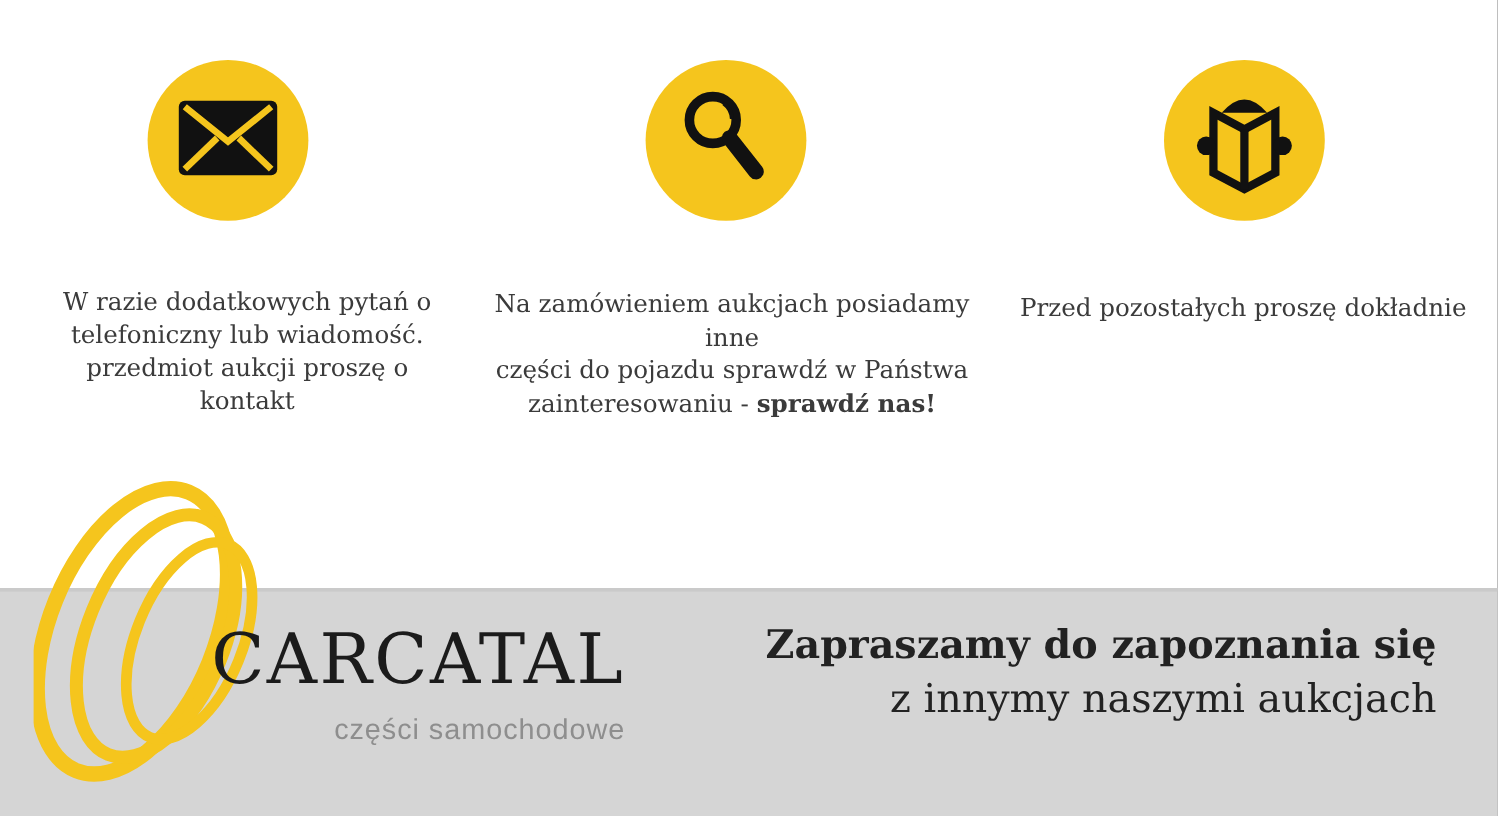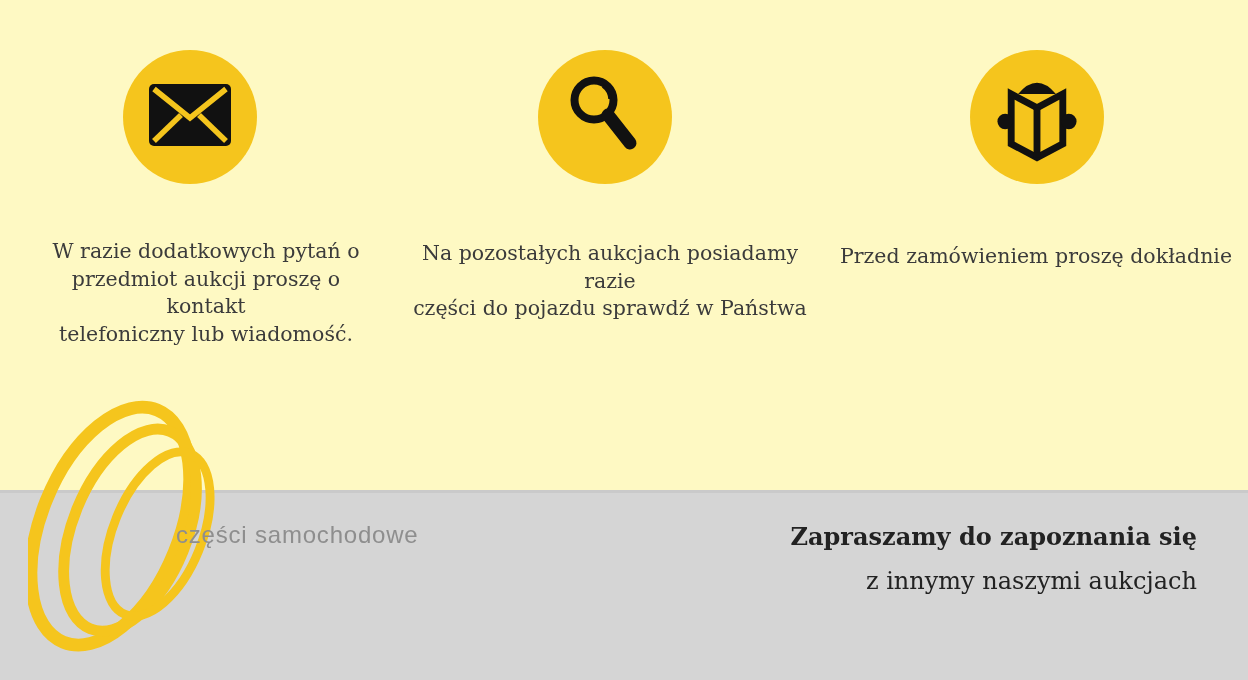--- a/index.html
+++ b/index.html
@@ -1,17 +1,17 @@
 <!DOCTYPE html>
 <html><head>
 <meta charset="utf-8">
 <style>
   html,body{margin:0;padding:0;background:#888;}
   .page{
-    position:relative;width:1248px;height:680px;background:#fef9c3;
+    position:relative;width:1248px;height:680px;background:#ffffff;
     overflow:hidden;font-family:"DejaVu Serif", serif;margin:0 auto;
   }
   
   .icon-circle{
     position:absolute;top:50px;width:134px;height:134px;border-radius:50%;
     background:#F5C51D;display:flex;align-items:center;justify-content:center;
   }
   .c1{left:123px;} .c2{left:538px;} .c3{left:970px;}
   .feature-text{
     position:absolute;text-align:center;color:#3b3b3b;
@@ -29,90 +29,92 @@
   
   .swoosh{position:absolute;left:28px;top:396px;width:210px;height:276px;}
   .logo-text{position:absolute;left:176px;top:520px;}
   .logo-title{
     font-size:58px;line-height:1;letter-spacing:2px;color:#1b1b1b;
     font-family:"DejaVu Serif", serif;white-space:nowrap;
   }
   .logo-subtitle{
     text-align:right;font-family:"Liberation Sans", sans-serif;
     font-size:24px;line-height:26px;letter-spacing:0.8px;color:#8e8e8e;
-    margin-top:2px;white-space:nowrap;
+    margin-top:18px;white-space:nowrap;
   }
   
   .banner{
     position:absolute;right:51px;top:514px;text-align:right;
-    color:#222222;font-size:24px;line-height:45px;white-space:nowrap;
+    color:#222222;font-size:33px;line-height:45px;white-space:nowrap;
   }
   .banner .l1{font-weight:bold;}
 </style>
 </head>
 <body>
 
 <div class="page">
 
   <div class="icon-circle c1">
     <span>
       <svg width="84" height="64" viewBox="0 0 84 64">
         <rect x="1" y="1" width="82" height="62" rx="5" fill="#111111"></rect>
         <path d="M6 6 L42 35 L78 6" fill="none" stroke="#F5C51D" stroke-width="5.5"></path>
         <path d="M6 58 L33 32" fill="none" stroke="#F5C51D" stroke-width="5.5"></path>
         <path d="M78 58 L51 32" fill="none" stroke="#F5C51D" stroke-width="5.5"></path>
       </svg>
     </span>
   </div>
   <div class="feature-text t1">
     <div>W razie dodatkowych pytań o</div>
+    <div>telefoniczny lub wiadomość.</div>
     <div>przedmiot aukcji proszę o kontakt</div>
-    <div>telefoniczny lub wiadomość.</div>
   </div>
 
   <div class="icon-circle c2">
     <span>
       <svg width="84" height="84" viewBox="0 0 84 84">
         <circle cx="31" cy="27" r="19.5" fill="none" stroke="#111111" stroke-width="8"></circle>
         <path d="M40 13 A17 17 0 0 1 47 26" fill="none" stroke="#111111" stroke-width="3.5"></path>
         <line x1="45" y1="42" x2="67" y2="70" stroke="#111111" stroke-width="13" stroke-linecap="round"></line>
       </svg>
     </span>
   </div>
   <div class="feature-text t2">
-    <div>Na pozostałych aukcjach posiadamy razie</div>
+    <div>Na zamówieniem aukcjach posiadamy inne</div>
     <div>części do pojazdu sprawdź w Państwa</div>
+    <div><span>zainteresowaniu - </span><span class="bold">sprawdź nas!</span></div>
   </div>
 
   <div class="icon-circle c3">
     <span>
       <svg width="86" height="95" viewBox="0 0 100 110">
         <path d="M28 30 Q50 4 72 30 Z" fill="#111111"></path>
         <path d="M50 46 L20 30 L20 88 L50 104 L80 88 L80 30 Z" fill="none" stroke="#111111" stroke-width="8" stroke-linejoin="miter"></path>
         <line x1="50" y1="46" x2="50" y2="104" stroke="#111111" stroke-width="8"></line>
         <circle cx="13" cy="62" r="9" fill="#111111"></circle>
         <circle cx="87" cy="62" r="9" fill="#111111"></circle>
       </svg>
     </span>
   </div>
   <div class="feature-text t3">
-    <div>Przed zamówieniem proszę dokładnie</div>
+    <div>Przed pozostałych proszę dokładnie</div>
   </div>
 
   <div class="band"></div>
 
   <span class="swoosh">
     <svg width="210" height="276" viewBox="0 0 210 280">
       <ellipse cx="82" cy="132" rx="70" ry="127" fill="none" stroke="#F5C51D" stroke-width="13" transform="rotate(22 82 132)"></ellipse>
       <ellipse cx="102" cy="136" rx="58" ry="108" fill="none" stroke="#F5C51D" stroke-width="11" transform="rotate(22 102 136)"></ellipse>
       <ellipse cx="130" cy="140" rx="45" ry="88" fill="none" stroke="#F5C51D" stroke-width="9" transform="rotate(22 130 140)"></ellipse>
     </svg>
   </span>
 
   <div class="logo-text">
+    <div class="logo-title">CARCATAL</div>
     <div class="logo-subtitle">części samochodowe</div>
   </div>
 
   <div class="banner">
     <div class="l1">Zapraszamy do zapoznania się</div>
     <div class="l2">z innymy naszymi aukcjach</div>
   </div>
 
 </div>
 

